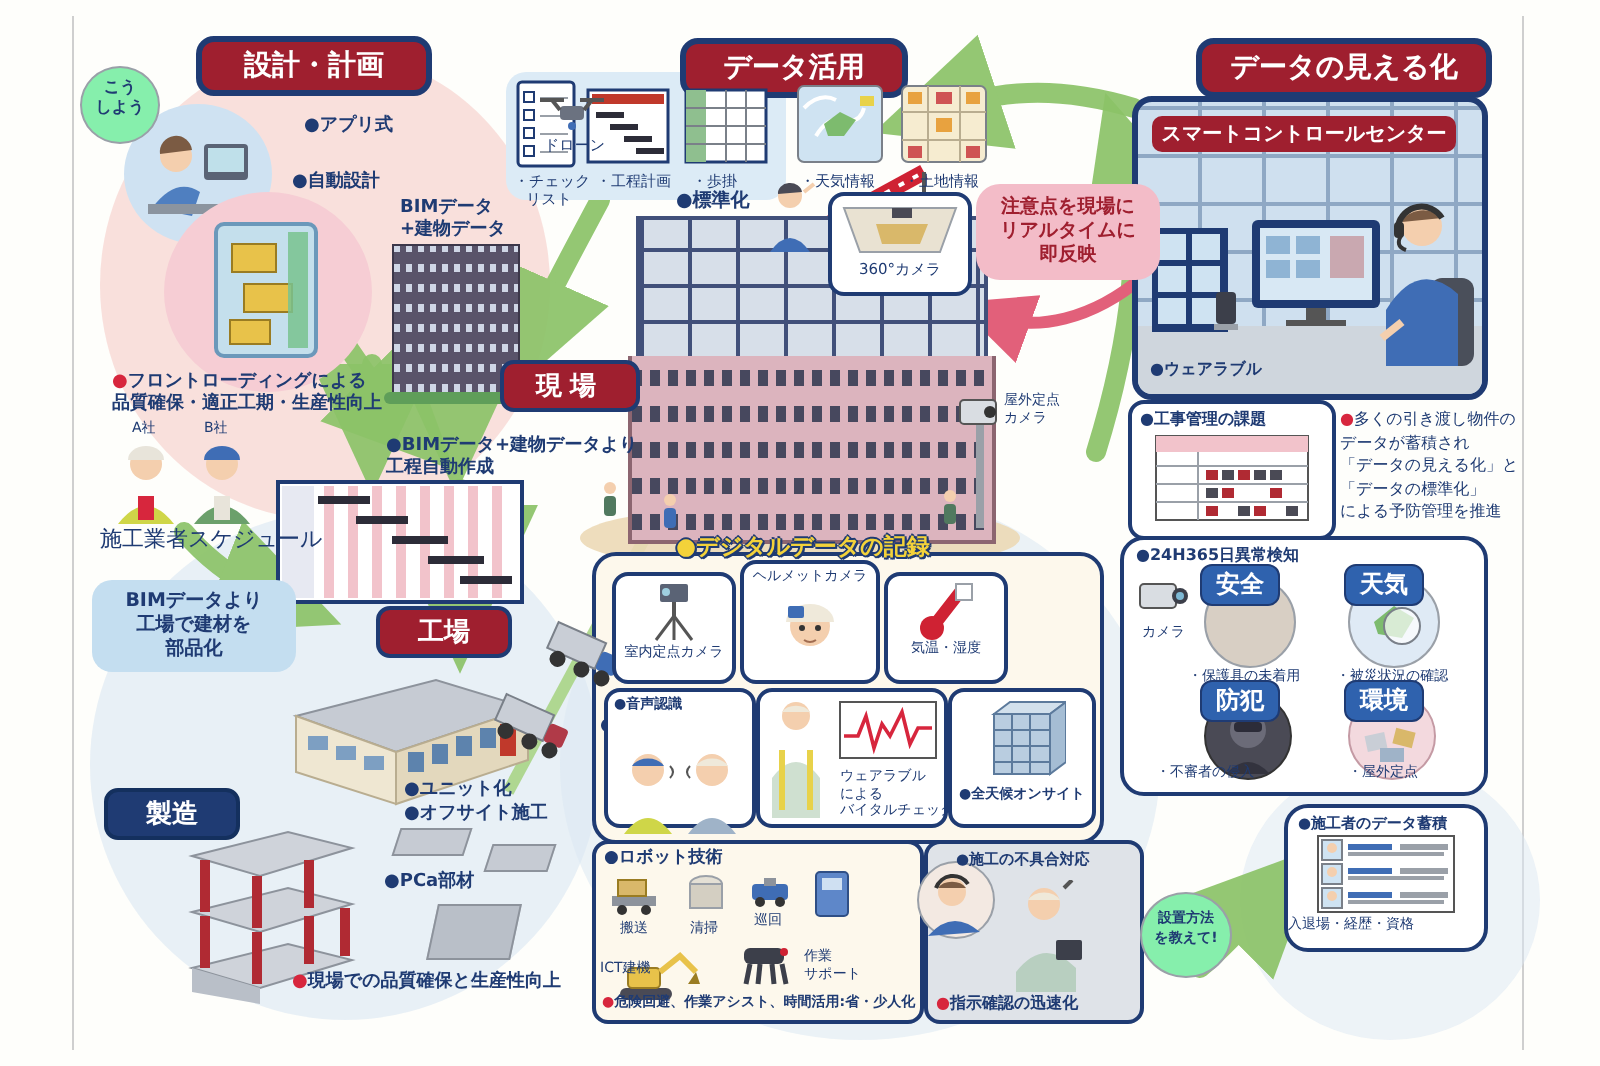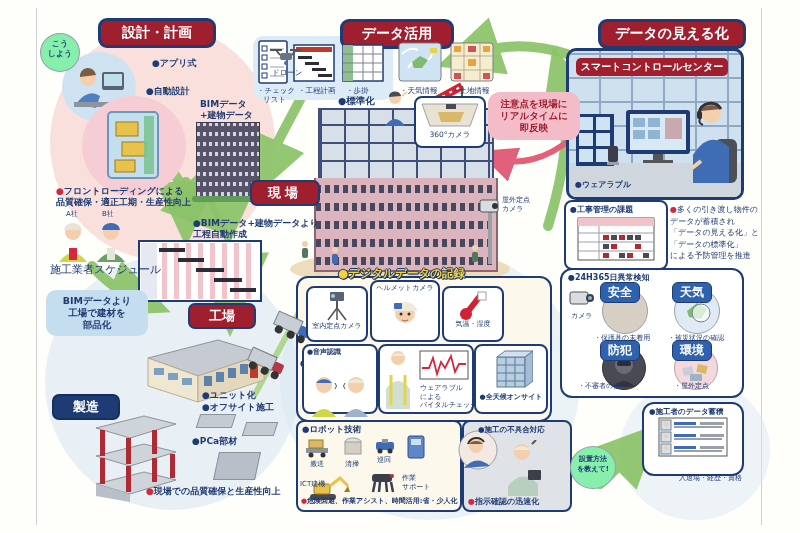--- a/index.html
+++ b/index.html
@@ -691,16 +691,16 @@
         </g>
         <g fill="#9aa0a8">
           <rect x="42" y="5" width="24" height="3"></rect>
           <rect x="42" y="17" width="24" height="3"></rect>
           <rect x="42" y="29" width="24" height="3"></rect>
           <rect x="16" y="9" width="48" height="2"></rect>
           <rect x="16" y="21" width="48" height="2"></rect>
           <rect x="16" y="33" width="48" height="2"></rect>
         </g>
       </svg>
-    <div class="lbl xs" style="position:static;text-align:right;margin-top:17px"><span>入退場・経歴・資格</span></div>
+    <div class="lbl xs" style="position:static;text-align:left;margin-top:1px"><span>入退場・経歴・資格</span></div>
   </div>
 
 </div>
 
 </body></html>

